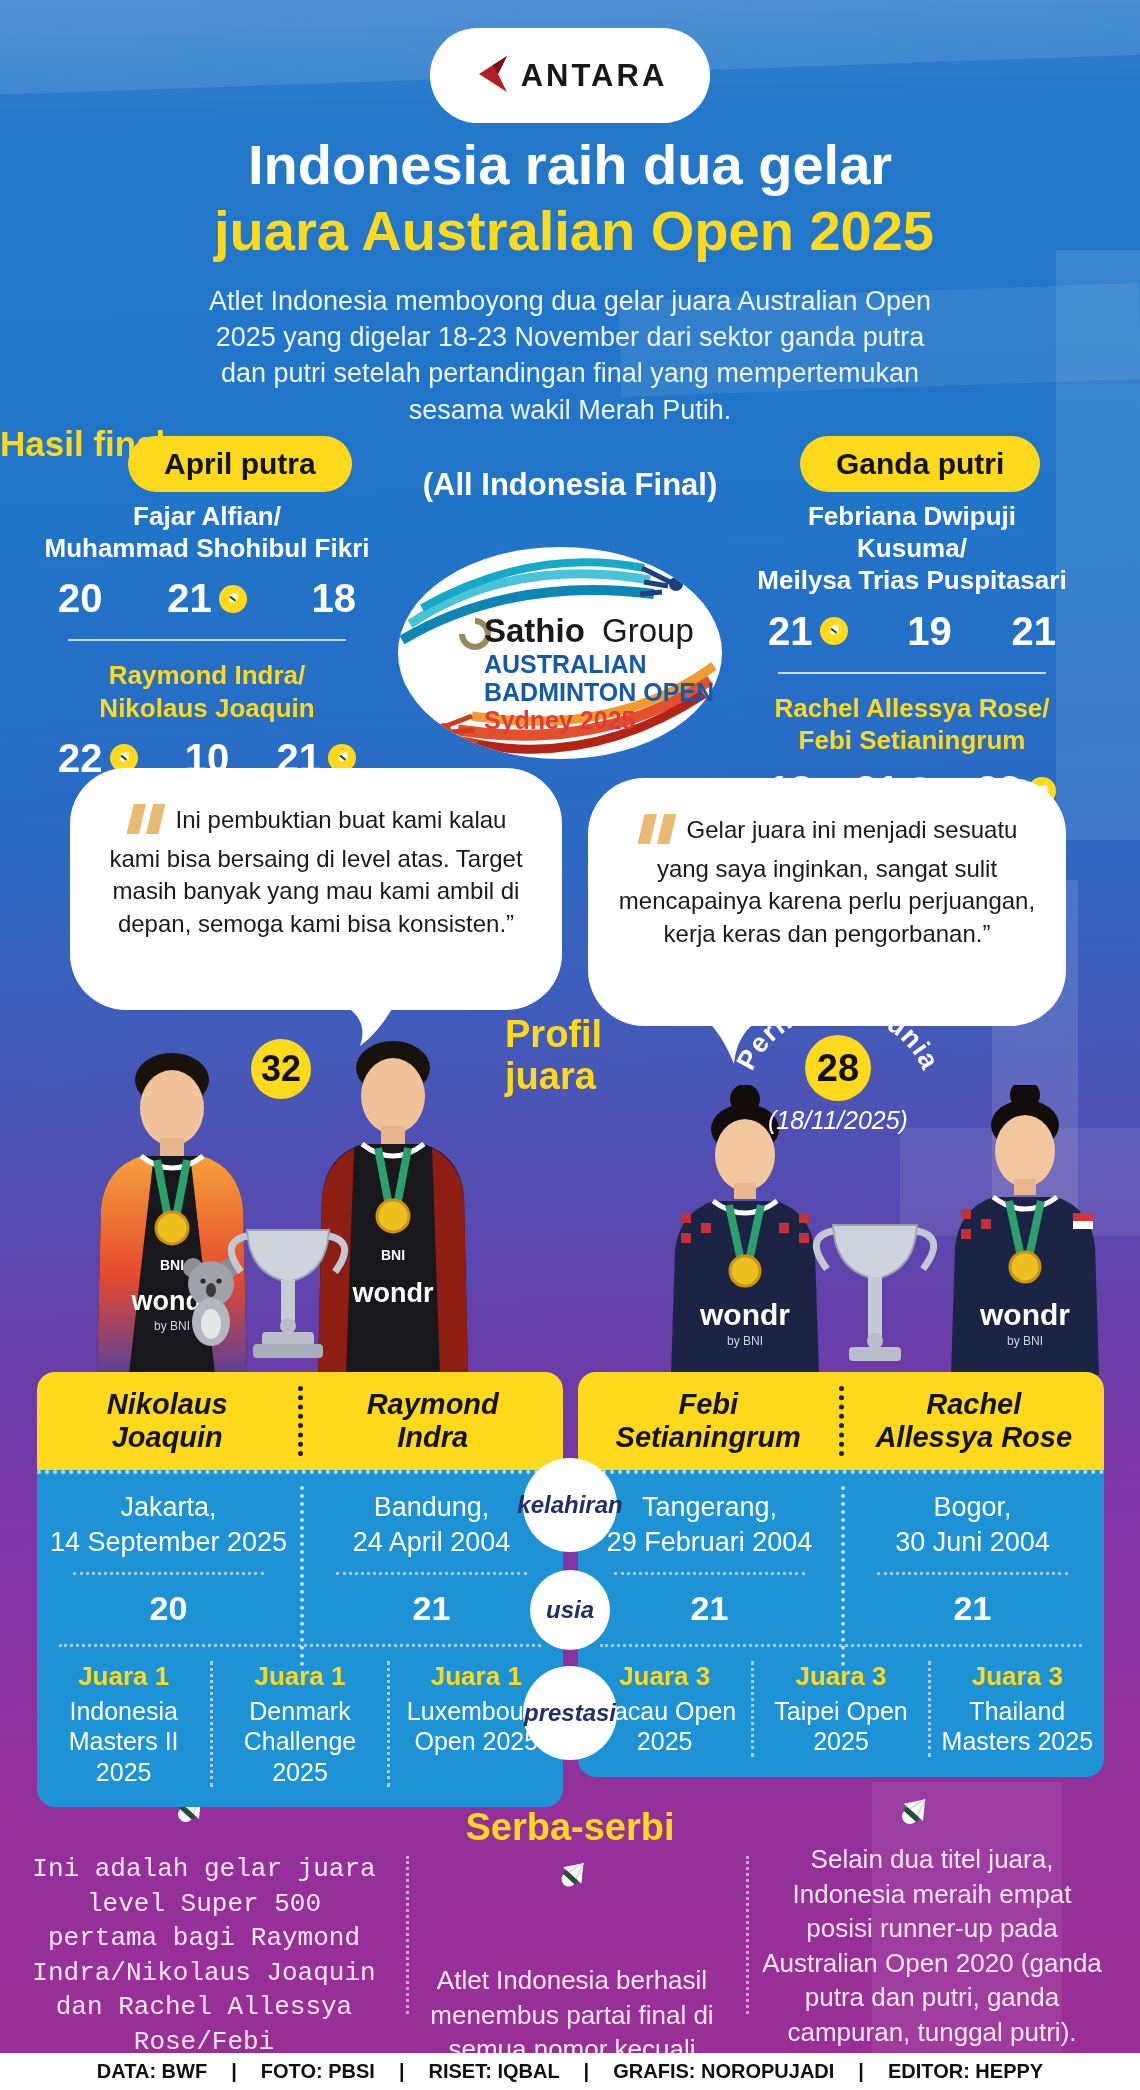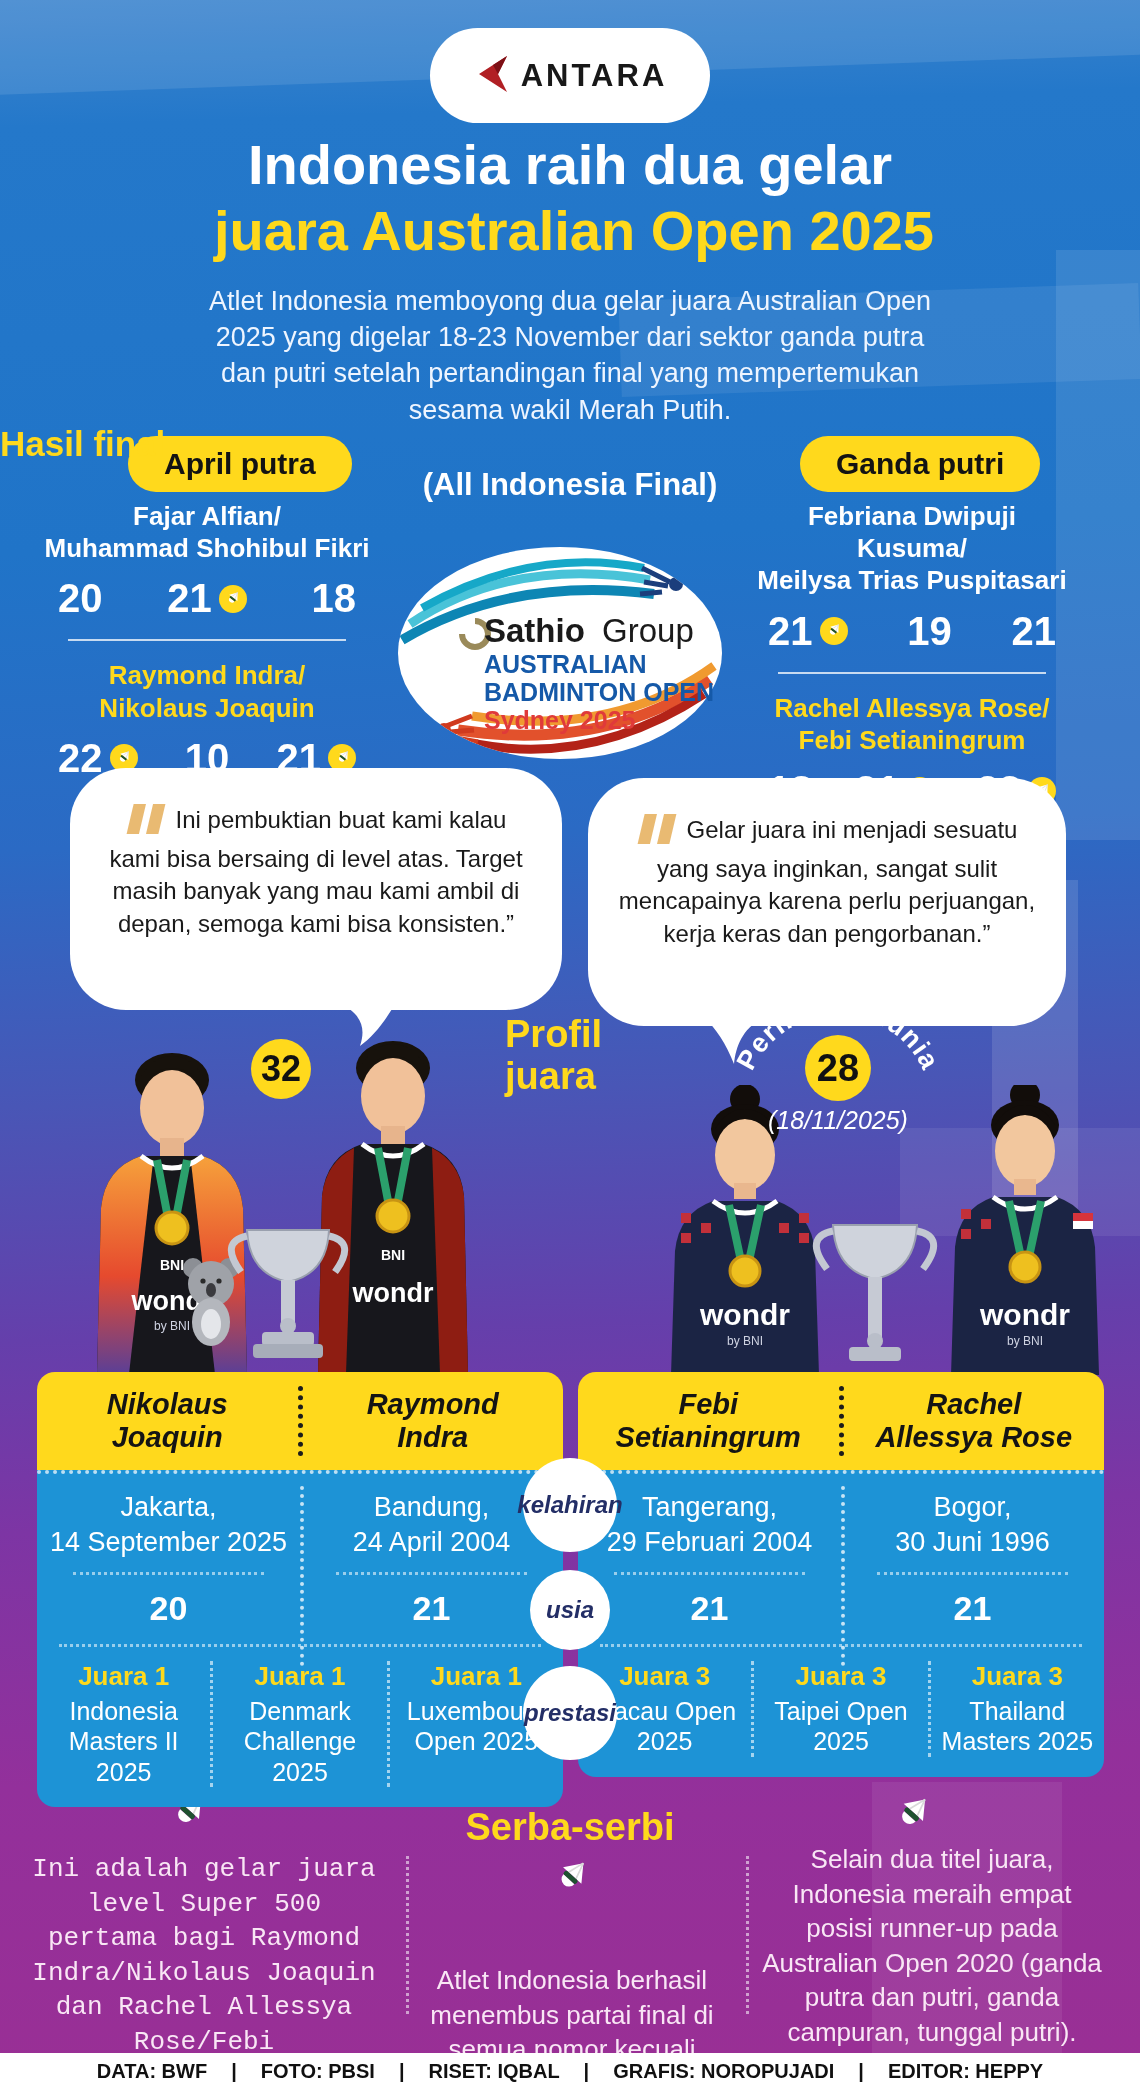--- a/index.html
+++ b/index.html
@@ -450,21 +450,21 @@
     <div class="card-body">
       <div class="vdot" style="top:12px;height:180px;"></div>
       <div class="b-row">
         <div class="b-col">
           <div>Tangerang,</div>
             <div>29 Februari 2004</div>
           <div class="dot-h"></div>
         </div>
         <div class="b-col">
           <div>Bogor,</div>
-            <div>30 Juni 1996</div>
+            <div>30 Juni 2004</div>
           <div class="dot-h"></div>
         </div>
       </div>
       <div class="b-row">
         <div class="age">21</div>
         <div class="age">21</div>
       </div>
       <div class="fullsep"></div>
       <div class="feat-row">
         <div class="feat">

